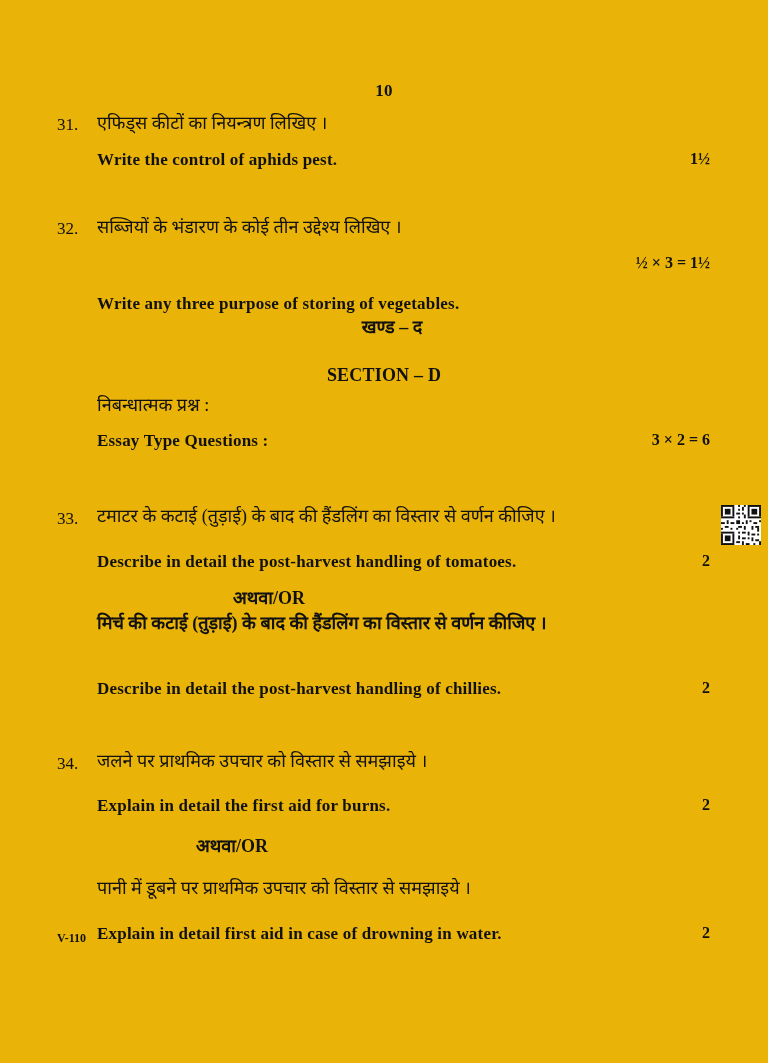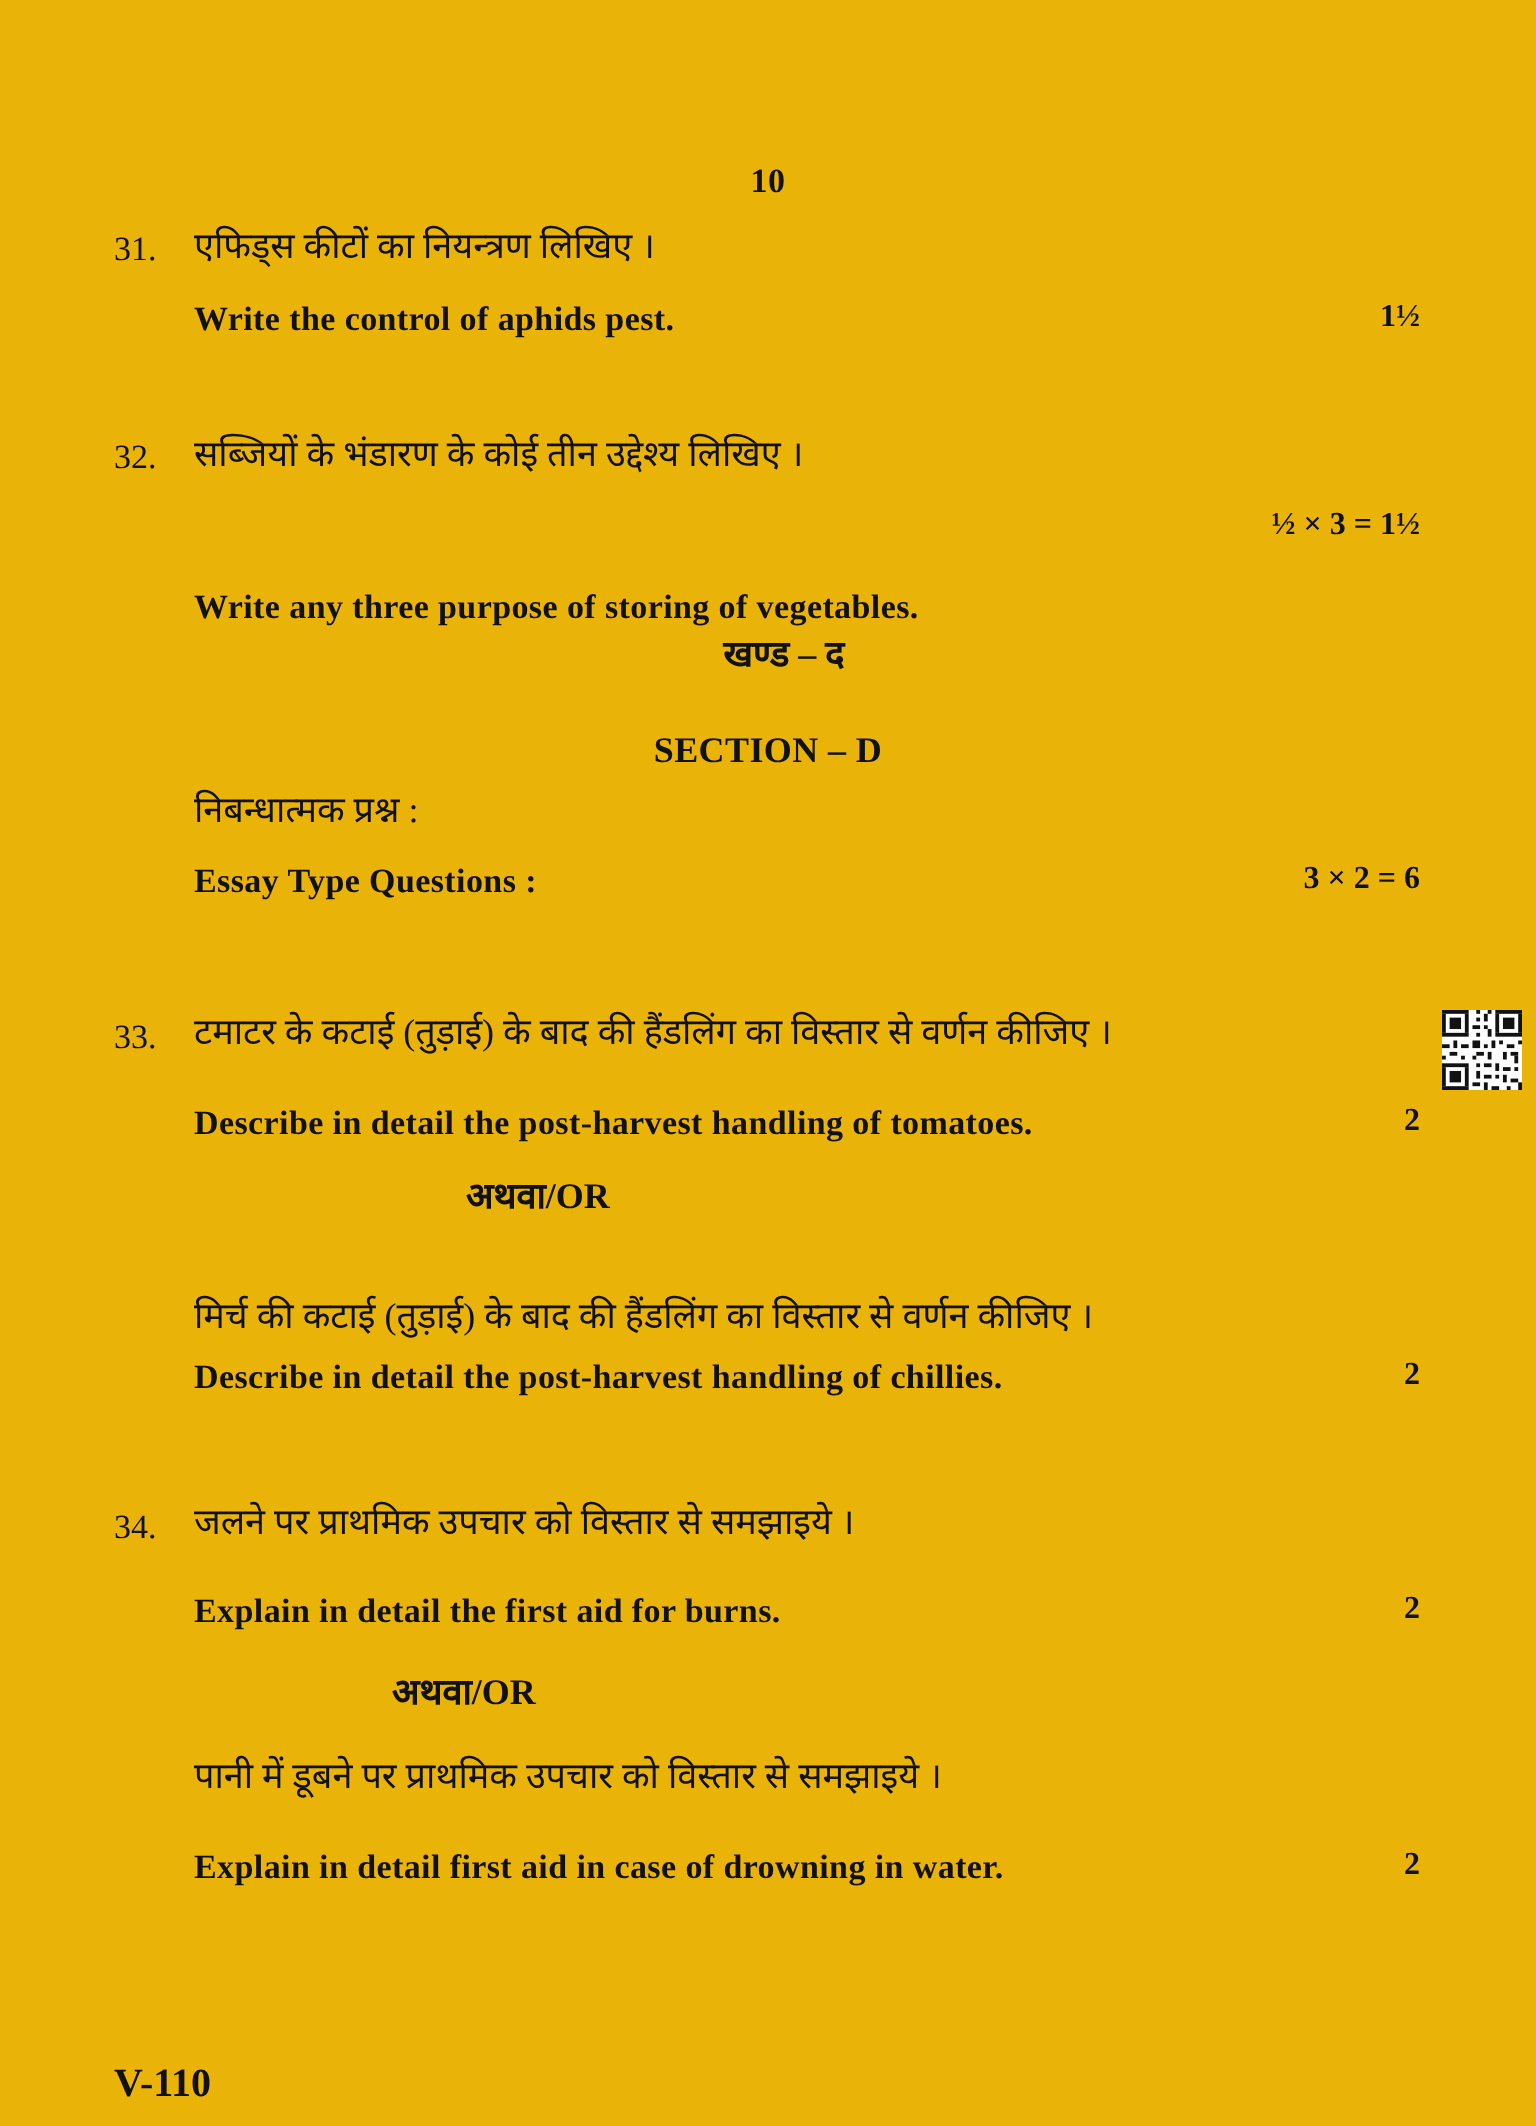--- a/index.html
+++ b/index.html
@@ -65,24 +65,24 @@
   #qr {
     position: absolute;
     left: 721px;
     top: 504px;
     width: 40px;
     height: 42px;
   }
   #footer-code {
     position: absolute;
     left: 57px;
-    top: 1031px;
+    top: 931px;
     font-family: "Liberation Serif", serif;
     font-weight: bold;
-    font-size: 20px;
+    font-size: 12px;
   }
 </style>
 </head>
 <body>
 
 <div id="page">
 
   <div class="line centered eng" style="top:81px;">10</div>
 
   <div class="qnum" style="top:115px;">31.</div>
@@ -167,21 +167,21 @@
       <rect x="8" y="19" width="2" height="1"></rect>
         <rect x="11" y="19" width="1" height="2"></rect>
       <rect x="13" y="20" width="2" height="1"></rect>
         <rect x="17" y="20" width="1" height="1"></rect>
       <rect x="20" y="19" width="1" height="2"></rect>
     </g>
   </svg>
 
   <div class="line or-label" style="top:588px; left:233px;">अथवा/OR</div>
 
-  <div class="line qtext hin" style="top:648px;">मिर्च की कटाई (तुड़ाई) के बाद की हैंडलिंग का विस्तार से वर्णन कीजिए ।</div>
+  <div class="line qtext hin" style="top:613px;font-weight:bold;">मिर्च की कटाई (तुड़ाई) के बाद की हैंडलिंग का विस्तार से वर्णन कीजिए ।</div>
   <div class="line qtext eng" style="top:679px;">Describe in detail the post-harvest handling of chillies.</div>
   <div class="marks" style="top:679px;">2</div>
 
   <div class="qnum" style="top:754px;">34.</div>
   <div class="line qtext hin" style="top:751px;">जलने पर प्राथमिक उपचार को विस्तार से समझाइये ।</div>
   <div class="line qtext eng" style="top:796px;">Explain in detail the first aid for burns.</div>
   <div class="marks" style="top:796px;">2</div>
 
   <div class="line or-label" style="top:836px; left:196px;">अथवा/OR</div>
 

